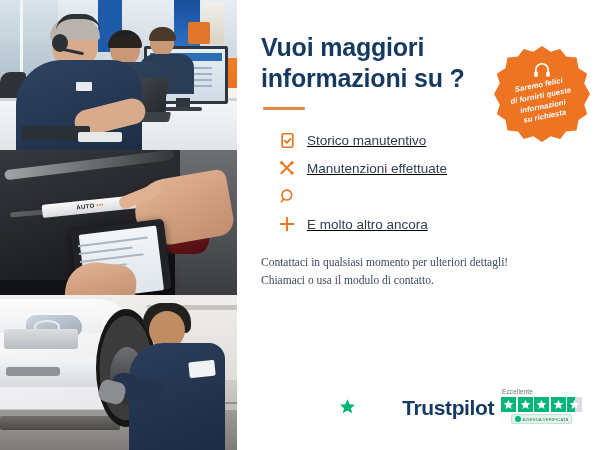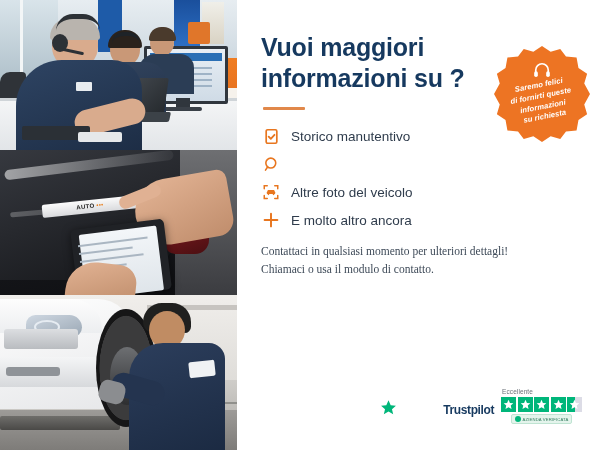--- a/index.html
+++ b/index.html
@@ -106,33 +106,33 @@
   .p3 .mtag{position:absolute;right:22px;top:66px;width:26px;height:16px;background:#f0f2f4;border-radius:2px;transform:rotate(-6deg);}
   .p3 .marm{position:absolute;right:72px;top:82px;width:54px;height:24px;background:#24344f;border-radius:12px;transform:rotate(16deg);}
   .p3 .glove{position:absolute;right:112px;top:86px;width:26px;height:22px;background:#8b8d90;border-radius:8px;transform:rotate(14deg);}
 
   
   .content{position:relative;flex:1;height:450px;background:#ffffff;padding:32px 22px 0 24px;box-sizing:border-box;}
 
   .headline{font-size:25px;line-height:1.22;font-weight:bold;color:#16395f;letter-spacing:-.2px;margin:0;max-width:210px;}
   .rule{width:42px;height:3px;background:#e1884a;margin:14px 0 12px 2px;border-radius:1px;}
 
-  .features{list-style:none;margin:0;padding:0;}
+  .features{list-style:none;margin:16px;padding:0;text-decoration:underline;}
   .feat{display:flex;align-items:center;gap:10px;height:28px;}
   .feat .ic{width:20px;height:20px;flex:0 0 20px;display:flex;align-items:center;justify-content:center;color:#e8761f;}
   .feat .tx{font-size:13.5px;color:#2f3c4c;white-space:nowrap;}
 
   .phone{margin-top:22px;font-size:15px;font-weight:bold;color:#16395f;letter-spacing:-.1px;}
   .sub{margin-top:9px;font-size:11.5px;line-height:1.55;color:#3e4a58;}
   .sub div{white-space:nowrap;font-family:Liberation Serif, serif;}
 
   
   .tp{position:absolute;right:18px;bottom:26px;display:flex;align-items:flex-end;gap:7px;}
   .tp-brand{display:flex;align-items:center;gap:3px;padding-bottom:4px;}
-  .tp-word{font-size:12px;font-weight:bold;color:#16395f;letter-spacing:-.4px;margin-left:43px;}
+  .tp-word{font-size:21px;font-weight:bold;color:#16395f;letter-spacing:-.4px;margin-left:43px;}
   .tp-right{display:flex;flex-direction:column;align-items:center;gap:2px;}
   .tp-exc{font-size:6.5px;color:#6b7178;letter-spacing:.1px;align-self:flex-start;margin-left:1px;}
   .stars{display:flex;gap:1.5px;}
   .st{width:15px;height:15px;background:#00b67a;display:flex;align-items:center;justify-content:center;}
   .st.half{background:linear-gradient(90deg,#00b67a 50%,#dcdce6 50%);}
   .verif{display:flex;align-items:center;gap:2px;background:#e4f4ec;border:1px solid #bfe4d2;border-radius:2px;padding:1px 3px;}
   .verif .vdot{width:6px;height:6px;border-radius:50%;background:#00b67a;flex:0 0 6px;}
   .verif .vtx{font-size:4.2px;color:#2f7a5c;letter-spacing:.15px;white-space:nowrap;}
 
   
@@ -246,41 +246,42 @@
       <li class="feat">
         <span class="ic">
           <svg width="17" height="17" viewBox="0 0 24 24">
               <rect x="4.5" y="2.5" width="15" height="19" rx="2" fill="none" stroke="#e8761f" stroke-width="2.4"></rect>
               <path d="M8 12.2l3 3 5.2-5.6" fill="none" stroke="#e8761f" stroke-width="2.6" stroke-linecap="round" stroke-linejoin="round"></path>
             </svg>
         </span>
         <span class="tx">Storico manutentivo</span>
       </li>
 
+      <li class="feat">
+        <span class="ic">
+          <svg width="18" height="18" viewBox="0 0 24 24">
+              <path d="M4.5 4.5 L19 19" stroke="#e8761f" stroke-width="2.8" stroke-linecap="round"></path>
+              <path d="M19 4.5 L4.5 19" stroke="#e8761f" stroke-width="2.8" stroke-linecap="round"></path>
+              <circle cx="5.2" cy="5.2" r="2.2" fill="#e8761f"></circle>
+              <circle cx="18.6" cy="18.6" r="2.2" fill="#e8761f"></circle>
+              <circle cx="18.6" cy="5.2" r="2.2" fill="#e8761f"></circle>
+            </svg>
+        </span>
+        <span class="tx">Manutenzioni effettuate</span>
+      </li>
 
       <li class="feat">
         <span class="ic">
           <svg width="17" height="17" viewBox="0 0 24 24">
               <circle cx="11" cy="10" r="7" fill="none" stroke="#e8761f" stroke-width="2.2"></circle>
               <path d="M6.5 15.5 L3.5 20" stroke="#e8761f" stroke-width="2.2" stroke-linecap="round"></path>
             </svg>
         </span>
       </li>
 
-      <li class="feat">
-        <span class="ic">
-          <svg width="18" height="18" viewBox="0 0 24 24">
-            <path d="M3 7.5V3.5h4M21 7.5V3.5h-4M3 16.5v4h4M21 16.5v4h-4" fill="none" stroke="#e8761f" stroke-width="2" stroke-linecap="round"></path>
-            <path d="M6.5 14.5h11v-2.2l-1.4-3.1H7.9L6.5 12.3z" fill="#e8761f"></path>
-            <circle cx="8.6" cy="15.1" r="1.1" fill="#e8761f"></circle>
-              <circle cx="15.4" cy="15.1" r="1.1" fill="#e8761f"></circle>
-          </svg>
-        </span>
-        <span class="tx">Altre foto del veicolo</span>
-      </li>
 
       <li class="feat">
         <span class="ic">
           <svg width="18" height="18" viewBox="0 0 24 24">
               <path d="M12 3.5v17M3.5 12h17" stroke="#e8761f" stroke-width="2.6" stroke-linecap="round"></path>
             </svg>
         </span>
         <span class="tx">E molto altro ancora</span>
       </li>
 

